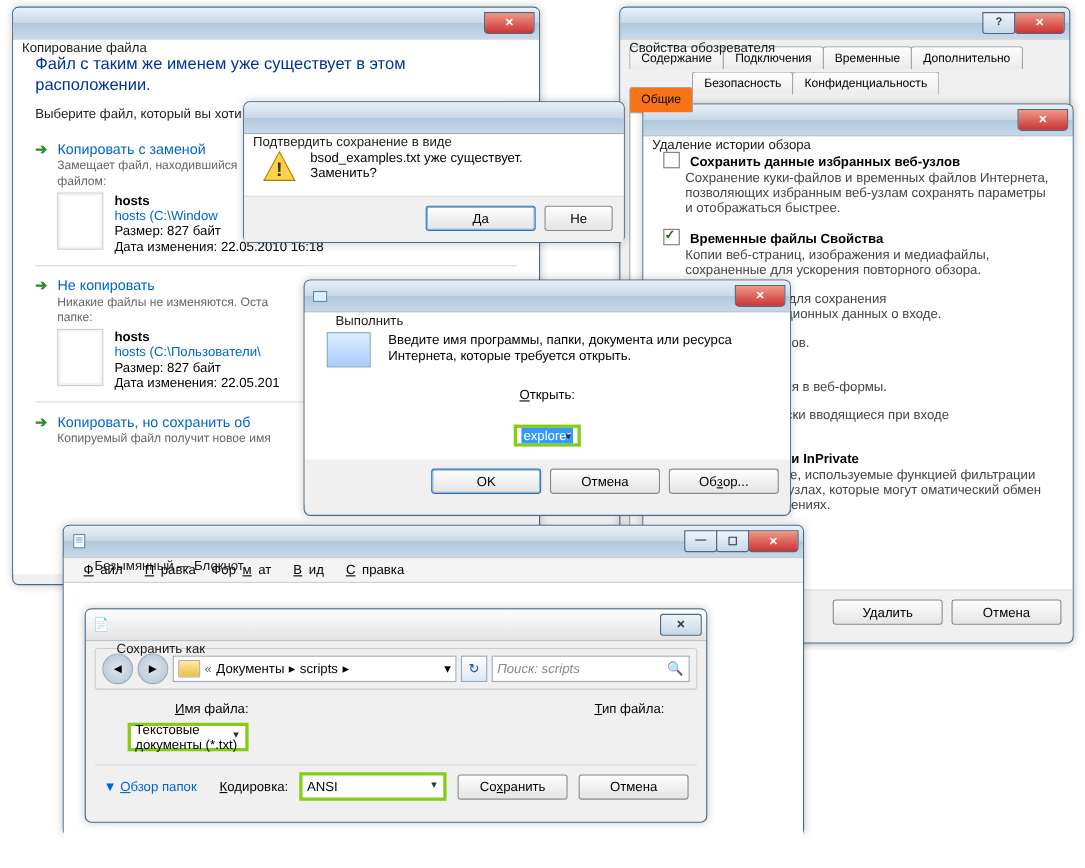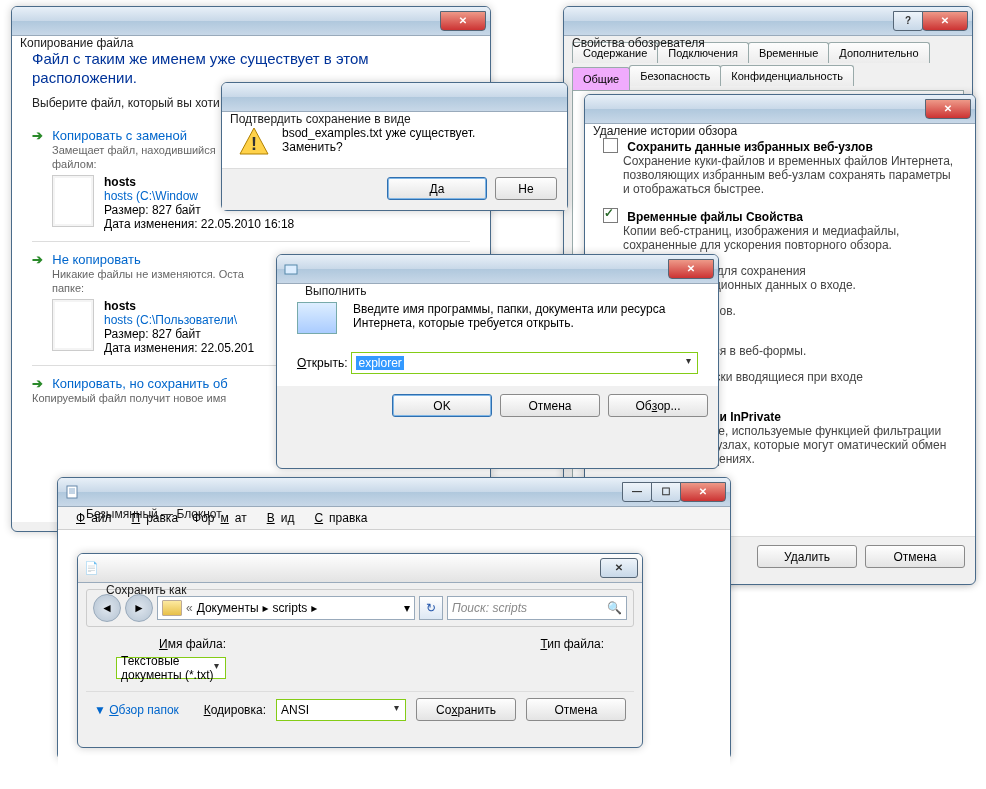--- a/index.html
+++ b/index.html
@@ -73,30 +73,30 @@
   .btn-row { display:flex; justify-content:flex-end; gap:8px; padding: 8px 10px 10px; background:#f0f0f0; border-top:1px solid #ddd;}
 
   .tabstrip { display:flex; flex-wrap:wrap; padding: 4px 8px 0; gap:0; background:#f0f0f0;}
   .tab {
     height: 20px; padding: 0 10px;
     background: linear-gradient(#fdfdfd,#ececec);
     border: 1px solid #9aa; border-bottom: none;
     border-radius: 3px 3px 0 0; margin-right: -1px; margin-top:2px;
     font-size: 11px; display:flex; align-items:center;
   }
-  .tab.active { background: #f0abfc; height:22px; margin-top:4px; position:relative; z-index:2;}
+  .tab.active { background: #f97316; height:22px; margin-top:16px; position:relative; z-index:2;}
   .tab-panel { background:#fff; border:1px solid #9aa; margin: 0 8px 8px; padding: 10px 14px;}
 
   .chk { width:13px; height:13px; border:1px solid #7a7a7a; background:#fff; display:inline-block; margin-right:6px; vertical-align:-2px; position:relative;}
   .chk.checked::after { content:'✓'; position:absolute; left:0; top:-3px; font-size:12px; color:#2a6a2a; font-weight:bold;}
 
   .bold { font-weight: bold;}
 
   .textbox {
-    height: 20px; border: 1px solid #84cc16; background:#fff; padding: 0 4px; display:flex; align-items:center; font-size:12px;
+    height: 20px; border: 3px solid #84cc16; background:#fff; padding: 0 4px; display:flex; align-items:center; font-size:12px;
   }
   .combo { position:relative;}
   .combo::after { content:'▾'; position:absolute; right:6px; top:2px; font-size:10px; color:#333;}
   .sel { background:#3399ff; color:#fff; padding:0 2px;}
 
   .menubar { display:flex; gap:2px; padding: 2px 6px; background:#f4f4f4; border-bottom:1px solid #d0d0d0;}
   .menubar span { padding:2px 6px; font-size:12px;}
 
   .nav-row { display:flex; align-items:center; gap:4px; padding:4px 6px; border:1px solid #ccc; background:#f0f0f0; border-radius:3px;}
   .navcircle { width:26px; height:26px; border-radius:50%; background: radial-gradient(#dfe6ee,#b4c3d2); border:1px solid #9ab; display:flex; align-items:center; justify-content:center; font-size:12px;}
@@ -163,21 +163,21 @@
             <div>Дата изменения: 22.05.201</div>
           </div>
         </div>
       </div>
     </div>
     <div class="hr"></div>
 
     <div>
       <span class="arrow-icon">➔</span>
       <span class="link-action">Копировать, но сохранить об</span>
-      <div style="">
+      <div style="margin-left:20px;">
         <span class="gray-note">Копируемый файл получит новое имя</span>
       </div>
     </div>
   </div>
 </div>
 
 <div class="window" style="left:563px; top:6px; width:408px; height:576px; background:#f0f0f0;">
   <div class="titlebar">
     <span class="title-text">Свойства обозревателя</span>
     <div class="winbtns">
@@ -232,21 +232,21 @@
       <div style="margin-left:0; color:#444;">Сохраненные данные, используемые функцией фильтрации еления мест на веб-узлах, которые могут оматический обмен сведениями о посещениях.</div>
     </div>
   </div>
   <div class="btn-row">
     <a style="color:#06c; margin-right:auto; padding-top:3px; text-decoration:underline;"></a>
     <div class="btn">Удалить</div>
     <div class="btn">Отмена</div>
   </div>
 </div>
 
-<div class="window" style="left:221px; top:82px; width:345px; height:127px;">
+<div class="window" style="left:221px; top:92px; width:345px; height:127px;">
   <div class="titlebar">
     <span class="title-text">Подтвердить сохранение в виде</span>
   </div>
   <div style="background:#fff; padding:14px 16px 10px; display:flex; gap:12px;">
     <div class="warn-icon">
       <svg width="32" height="32" viewBox="0 0 32 32">
           <polygon points="16,2 30,28 2,28" fill="#ffd24a" stroke="#b08000" stroke-width="1"></polygon>
           <text x="16" y="24" text-anchor="middle" font-size="18" font-weight="bold" fill="#333">!</text>
         </svg>
     </div>
@@ -271,21 +271,21 @@
     <span class="title-text">Выполнить</span>
     <div class="winbtns">
       <div class="winbtn close">✕</div>
     </div>
   </div>
   <div style="background:#fff; padding:18px 20px 12px;">
     <div style="display:flex; gap:16px; align-items:flex-start;">
       <div class="run-icon"></div>
       <div style="flex:1; font-size:12px;">Введите имя программы, папки, документа или ресурса Интернета, которые требуется открыть.</div>
     </div>
-    <div style="display:flex; align-items:center; gap:4px; margin-top:18px;">
+    <div style="display:flex; align-items:center; gap:20px; margin-top:18px;flex-direction:column;">
       <span><span class="underline-letter">О</span>ткрыть:</span>
       <div class="textbox combo" style="flex:1;">
         <span class="sel">explorer</span>
       </div>
     </div>
   </div>
   <div class="btn-row" style="border-top:none;">
     <div class="btn default">OK</div>
     <div class="btn">Отмена</div>
     <div class="btn">Об<span class="underline-letter">з</span>ор...</div>

